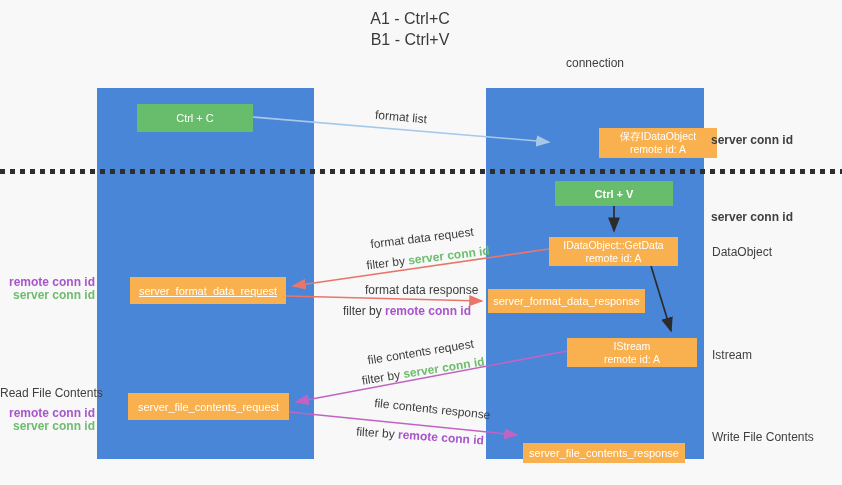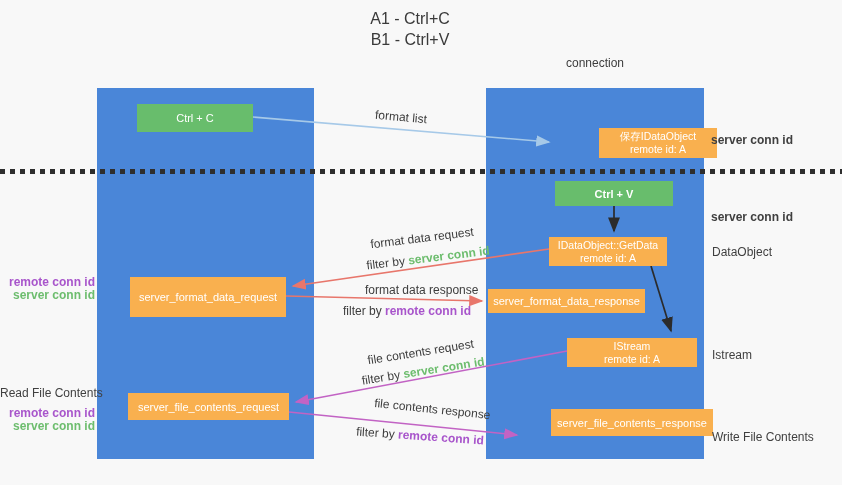--- a/index.html
+++ b/index.html
@@ -29,26 +29,26 @@
 
   .node{position:absolute;display:flex;flex-direction:column;align-items:center;
         justify-content:center;color:#fff;text-align:center;font-size:11px;
         line-height:14px;box-sizing:border-box;}
   .green{background:var(--box-green);}
   .orange{background:var(--box-orange);}
 
   .n-ctrl-c{left:137px;top:104px;width:116px;height:28px;}
   .n-save{left:555px;top:128px;width:118px;height:30px;font-size:10.5px;line-height:13px;margin-left:44px;}
   .n-ctrl-v{left:555px;top:181px;width:118px;height:25px;font-weight:bold;}
-  .n-getdata{left:549px;top:237px;width:118px;height:29px;font-size:10.5px;line-height:13px;}
-  .n-fmt-req{left:130px;top:277px;width:156px;height:40px;}
+  .n-getdata{left:549px;top:237px;width:129px;height:29px;font-size:10.5px;line-height:13px;}
+  .n-fmt-req{left:130px;top:277px;width:156px;height:27px;text-decoration:underline;}
   .n-fmt-resp{left:488px;top:289px;width:157px;height:24px;}
   .n-istream{left:567px;top:338px;width:130px;height:29px;font-size:10.5px;line-height:13px;}
   .n-file-req{left:128px;top:393px;width:161px;height:27px;justify-content:center;}
-  .n-file-resp{left:523px;top:409px;width:162px;height:27px;margin-left:28px;}
+  .n-file-resp{left:523px;top:443px;width:162px;height:20px;}
 
   .edge-label{position:absolute;font-size:12px;color:var(--text-dark);white-space:nowrap;}
   .key-green{color:var(--text-green);font-weight:bold;}
   .key-purple{color:var(--text-purple);font-weight:bold;}
 
   .el-format-list{left:375px;top:110px;transform:rotate(5deg);}
   .el-fdr{left:370px;top:231px;transform:rotate(-7deg);}
   .el-fdr-filter{left:366px;top:251px;transform:rotate(-7deg);}
   .el-fdresp{left:365px;top:283px;}
   .el-fdresp-filter{left:343px;top:304px;}

